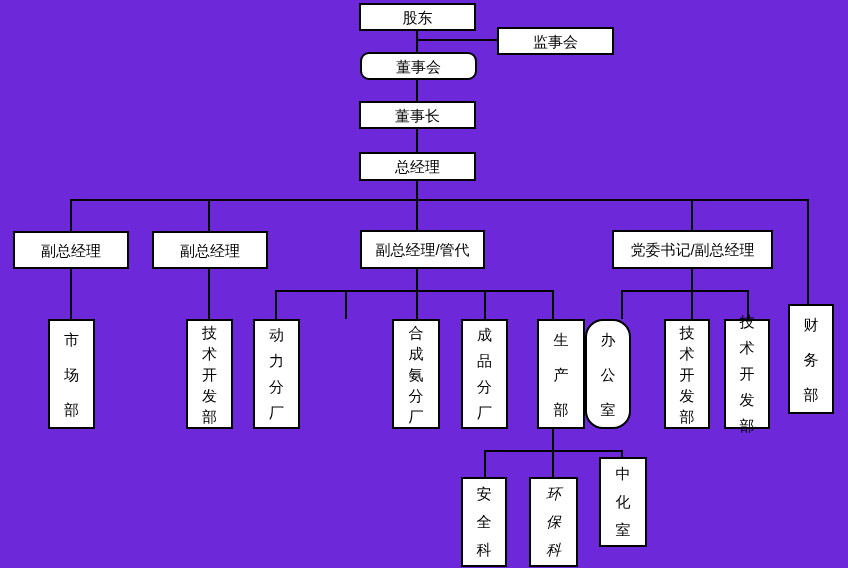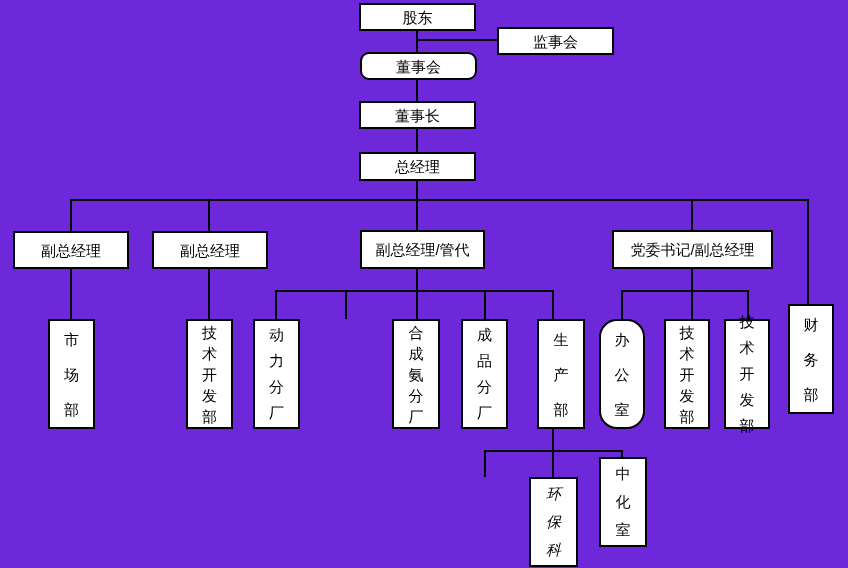--- a/index.html
+++ b/index.html
@@ -131,33 +131,36 @@
     </div>
   <div class="node vbox lh5" style="left:392px; top:319px; width:48px; height:110px;">
       <span class="label">合成氨分厂</span>
     </div>
   <div class="node vbox lh4" style="left:461px; top:319px; width:47px; height:110px;">
       <span class="label">成品分厂</span>
     </div>
   <div class="node vbox lh3" style="left:529px; top:319px; width:48px; height:110px;margin-left:8px;">
       <span class="label">生产部</span>
     </div>
-  <div class="node vbox lh3" style="left:599px; top:319px; width:46px; height:110px;border-radius:18px;">
+  <div class="node vbox lh3" style="left:585px; top:319px; width:46px; height:110px;border-radius:18px;">
       <span class="label">办公室</span>
     </div>
   <div class="node vbox lh5" style="left:664px; top:319px; width:46px; height:110px;">
       <span class="label">技术开发部</span>
     </div>
   <div class="node vbox lh4" style="left:724px; top:319px; width:46px; height:110px;">
       <span class="label">技术开发部</span>
     </div>
   <div class="node vbox lh3" style="left:788px; top:304px; width:46px; height:110px;">
       <span class="label">财务部</span>
     </div>
 
+  <div class="node vbox lh3s" style="left:461px; top:477px; width:46px; height:90px;">
+      <span class="label">安全科</span>
+    </div>
   <div class="node vbox lh3s" style="left:529px; top:477px; width:49px; height:90px;font-style:italic;">
       <span class="label">环保科</span>
     </div>
   <div class="node vbox lh3s" style="left:599px; top:457px; width:48px; height:90px;">
       <span class="label">中化室</span>
     </div>
 
 </div>
 
 </body></html>

